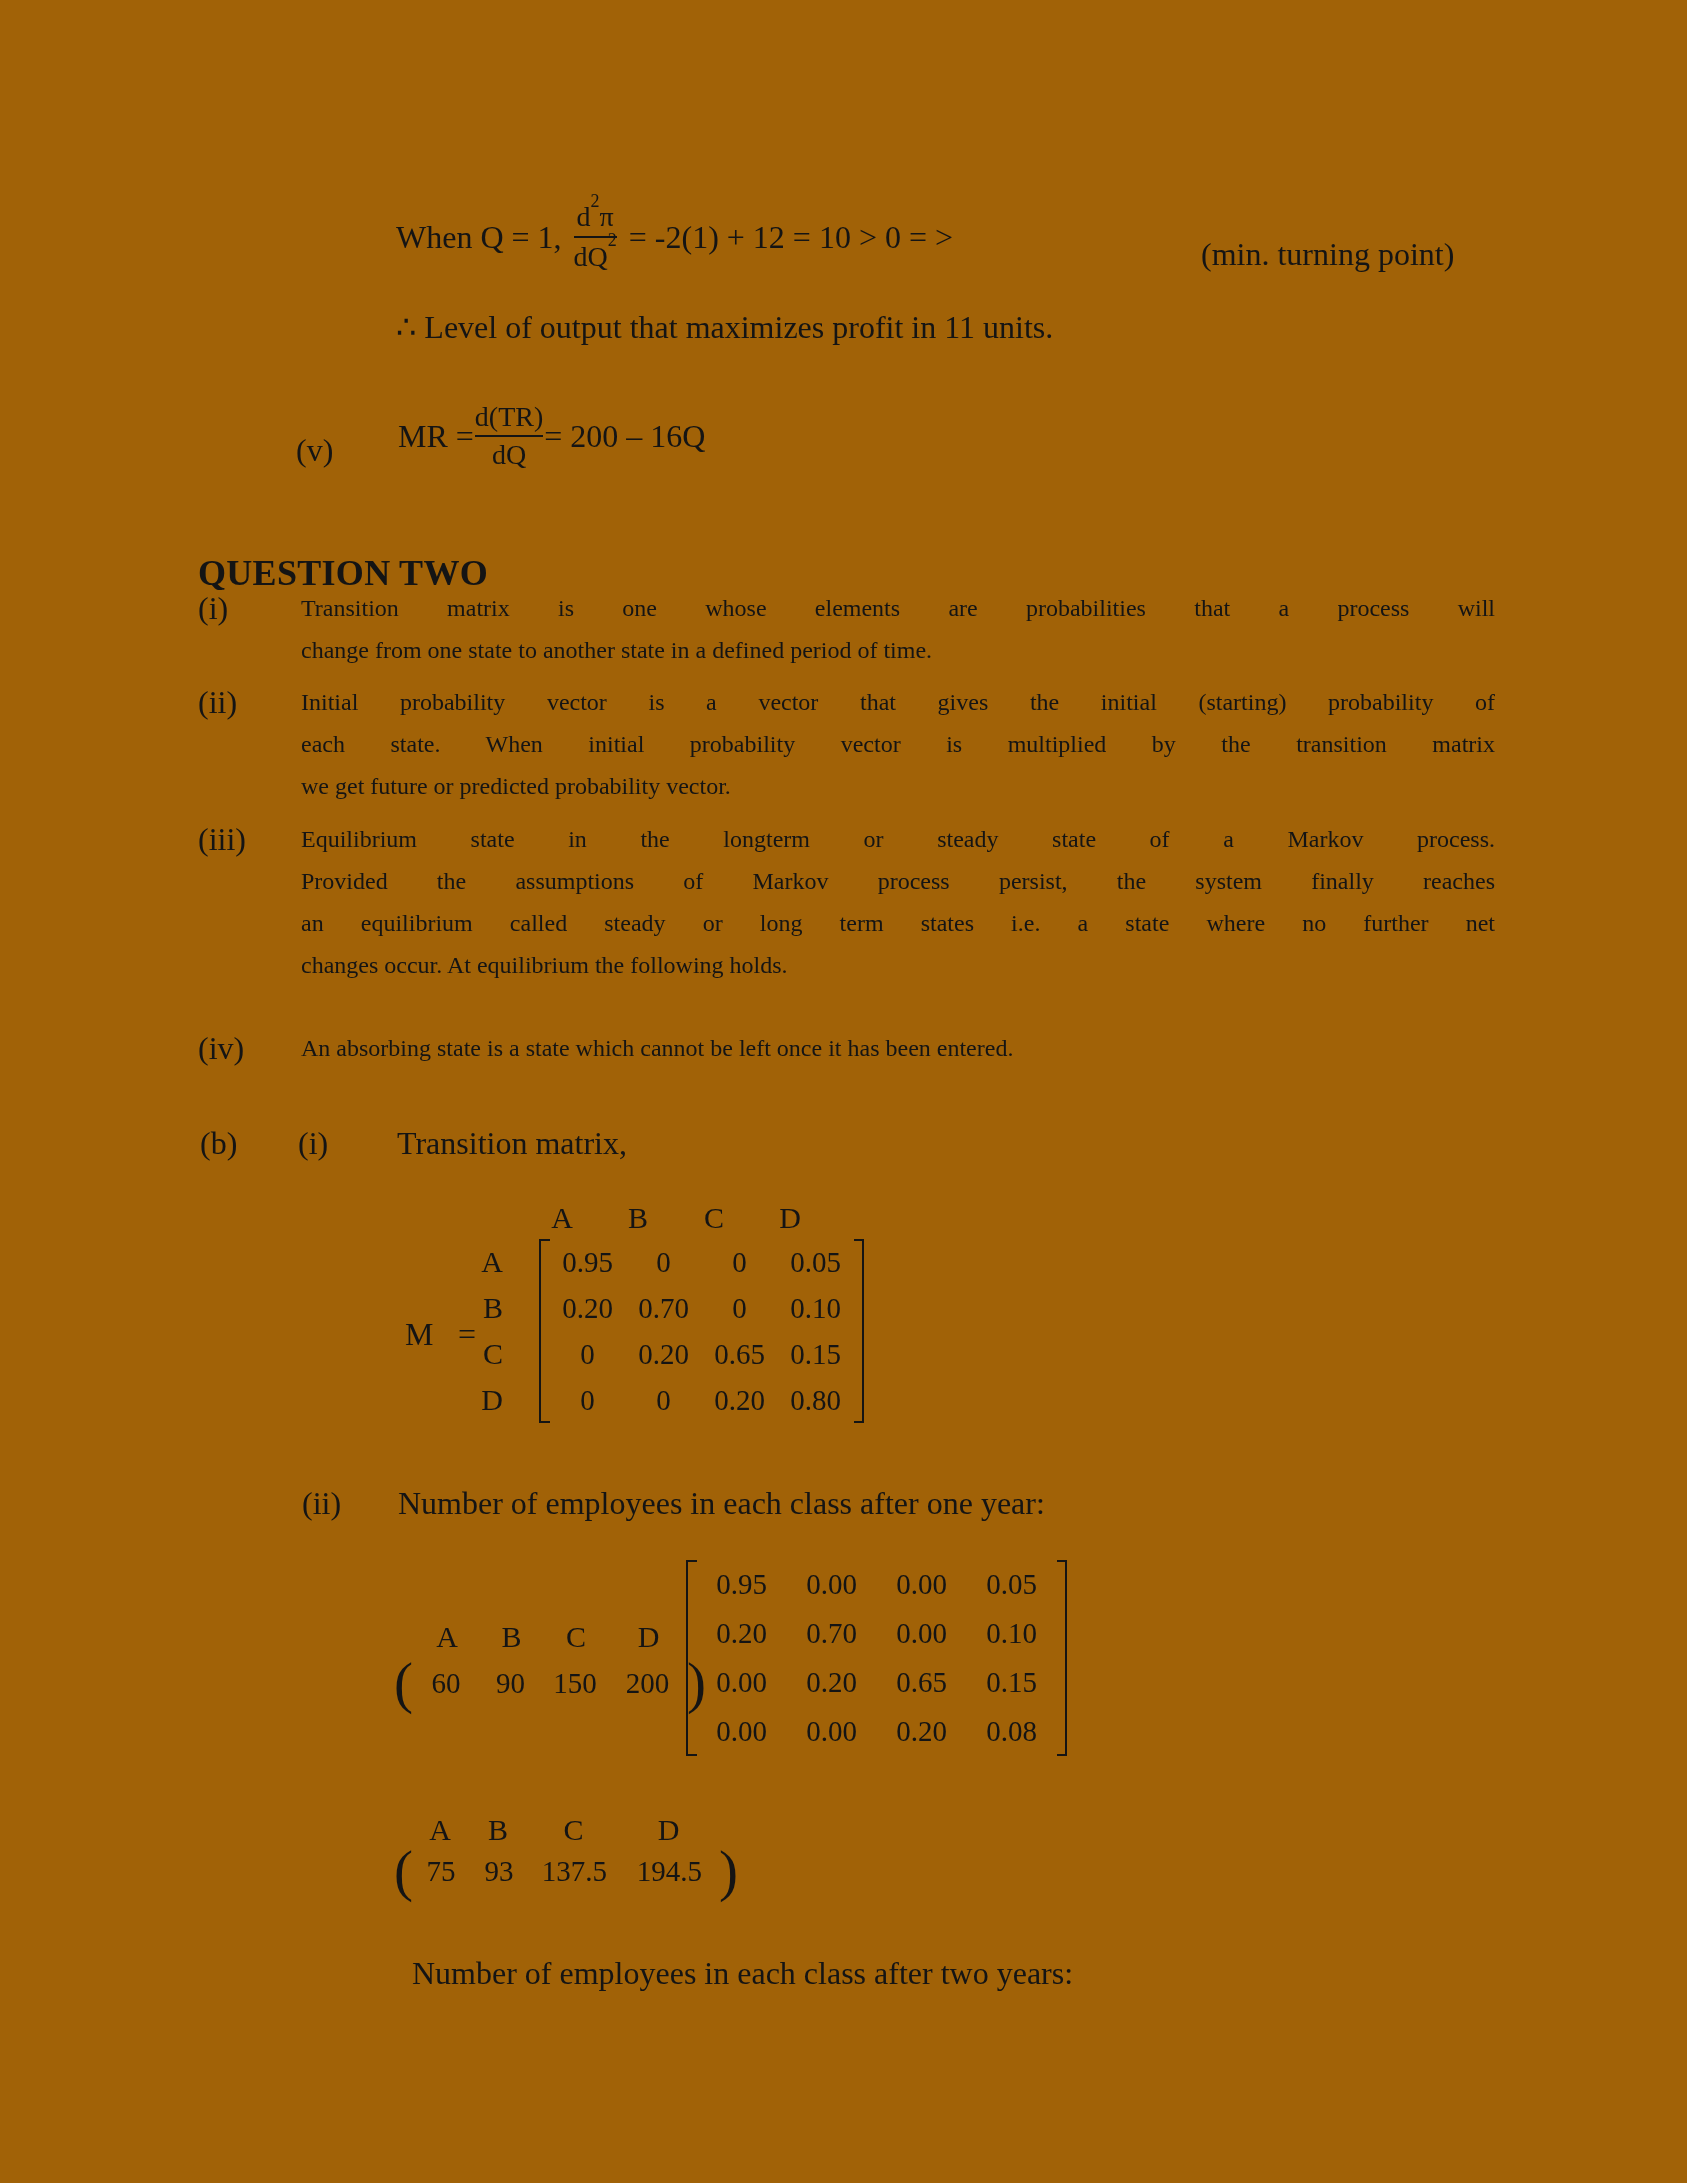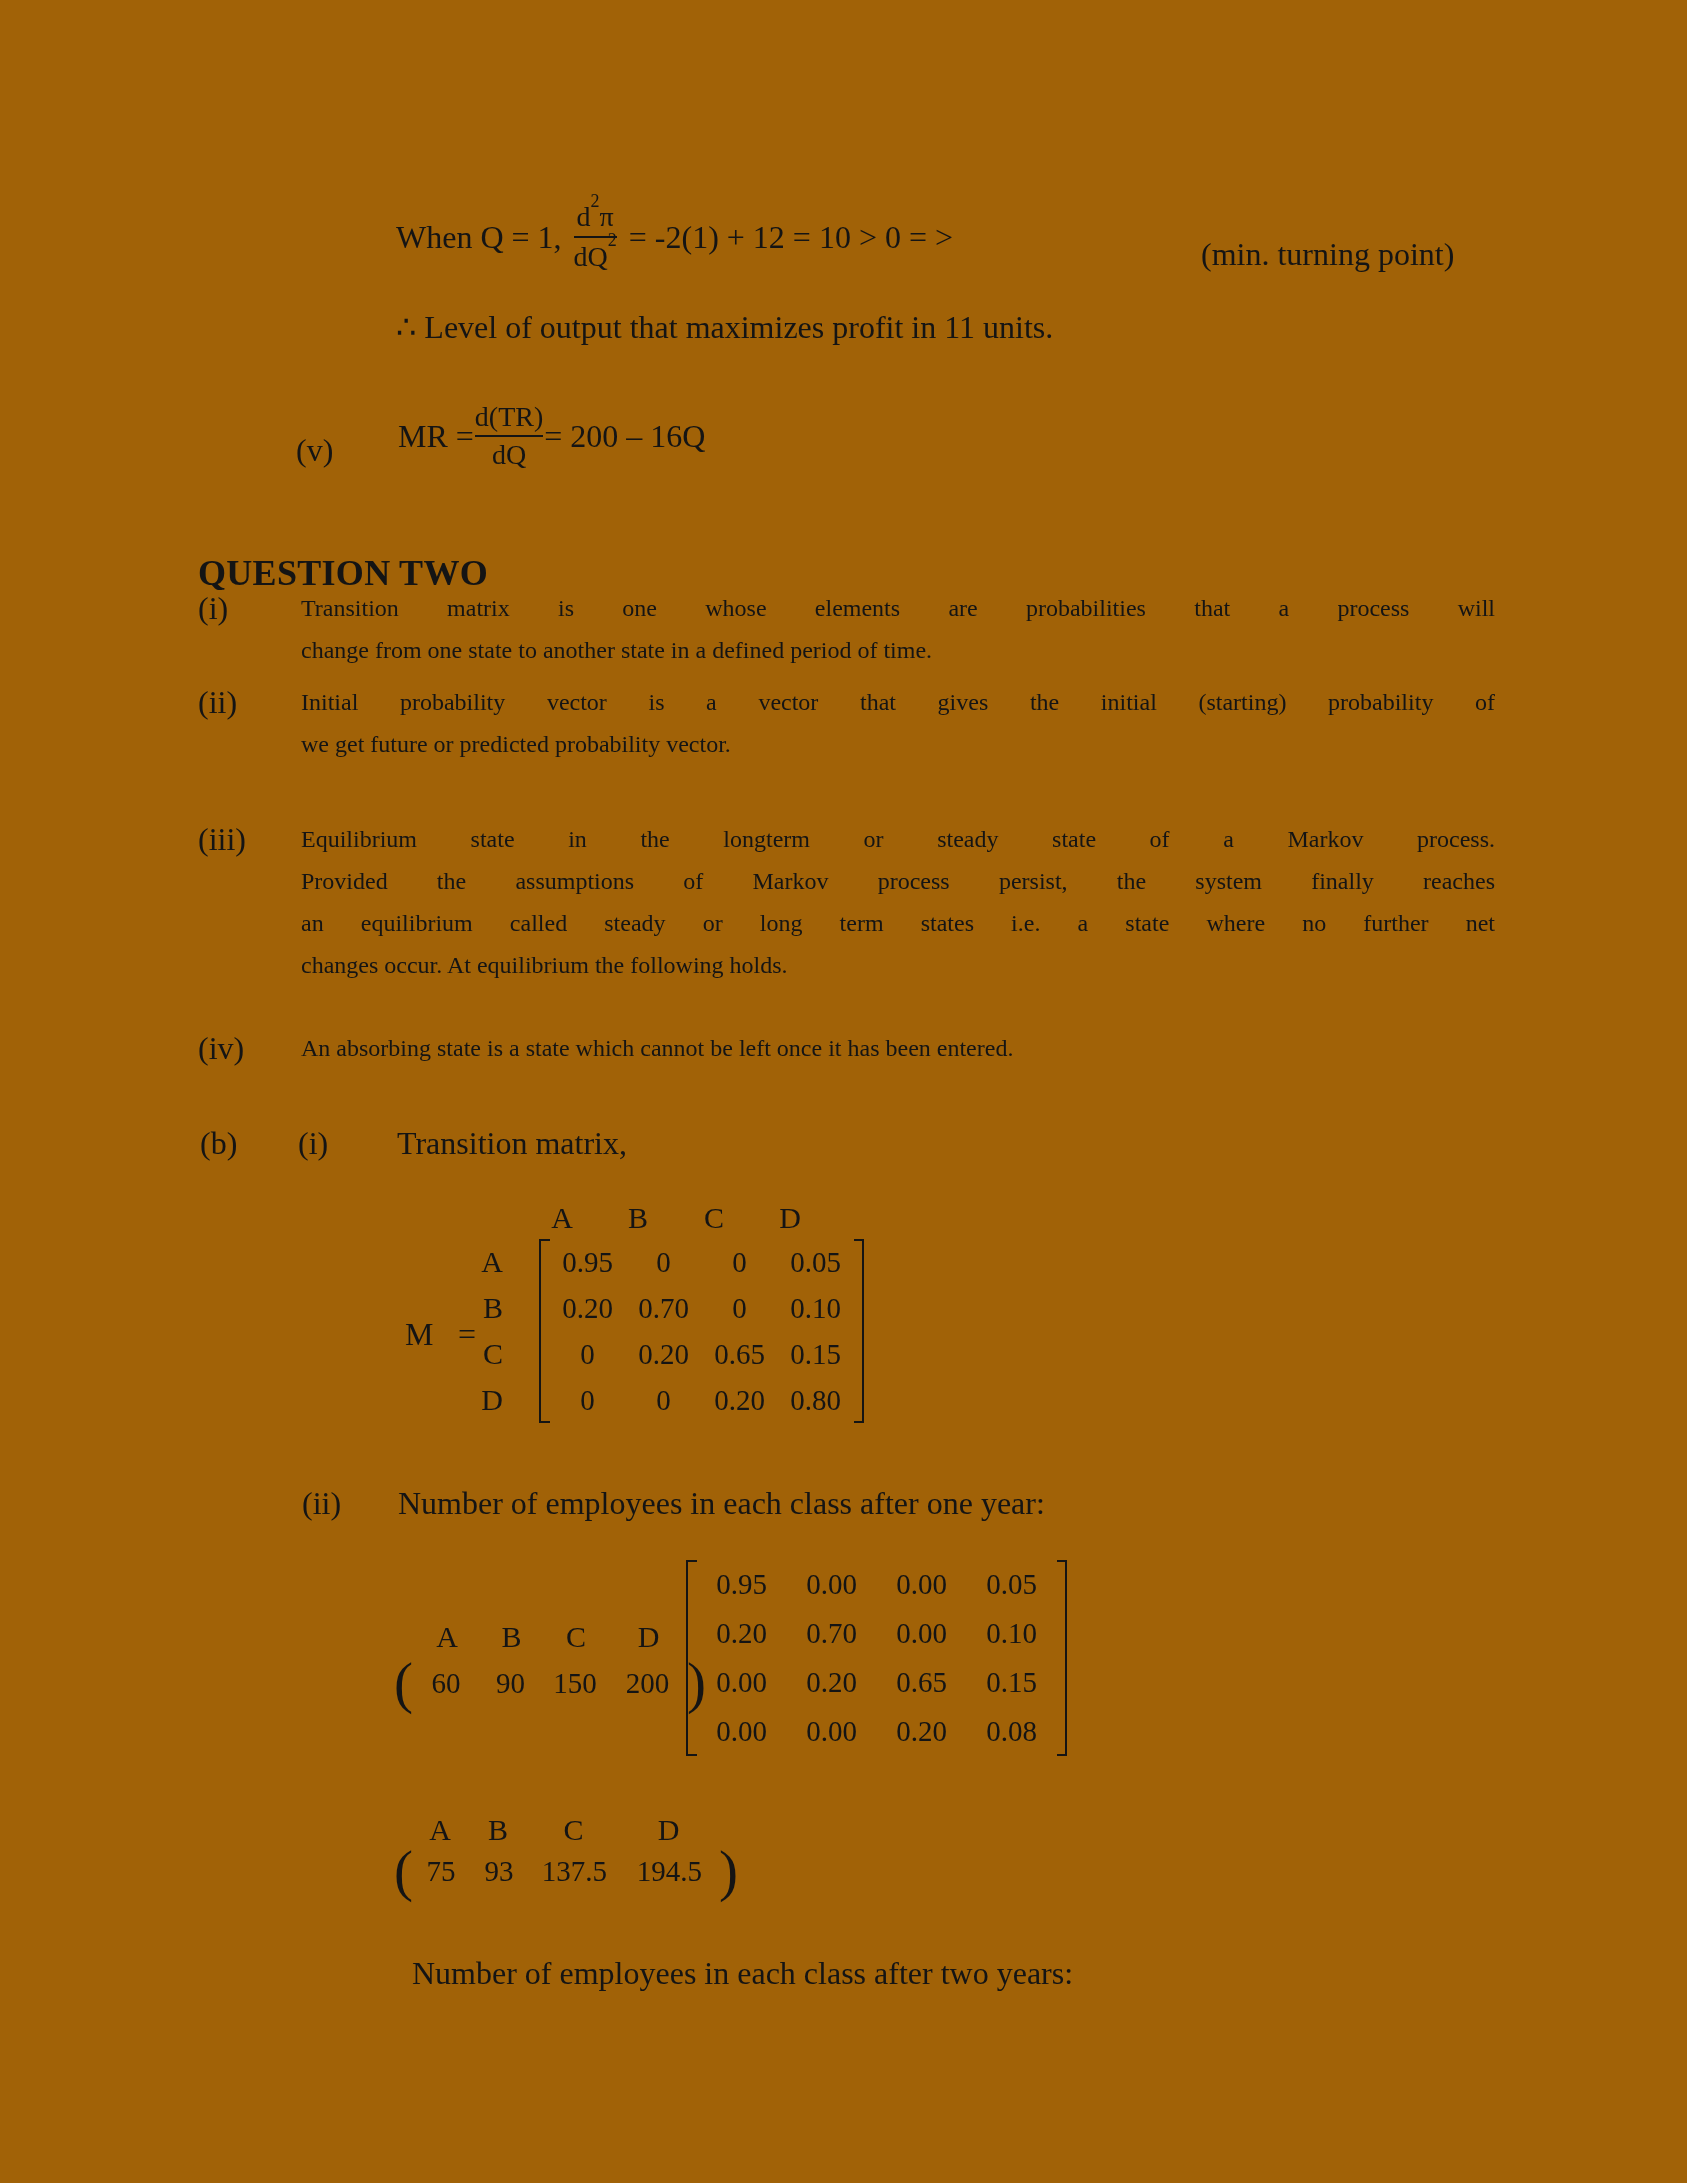--- a/index.html
+++ b/index.html
@@ -118,20 +118,21 @@
     <div class="itext">
       <div class="line just">Transition matrix is one whose elements are probabilities that a process will</div>
       <div class="line">change from one state to another state in a defined period of time.</div>
     </div>
   </div>
 
   <div class="item" id="item-ii">
     <div class="ilabel">(ii)</div>
     <div class="itext">
       <div class="line just">Initial probability vector is a vector that gives the initial (starting) probability of</div>
+      <div class="line just">each state.  When initial probability vector is multiplied by the transition matrix</div>
       <div class="line">we get future or predicted probability vector.</div>
     </div>
   </div>
 
   <div class="item" id="item-iii">
     <div class="ilabel">(iii)</div>
     <div class="itext">
       <div class="line just">Equilibrium state in the longterm or steady state of a Markov process.</div>
       <div class="line just">Provided the assumptions of Markov process persist, the system finally reaches</div>
       <div class="line just">an equilibrium called steady or long term states i.e. a state where no further net</div>

